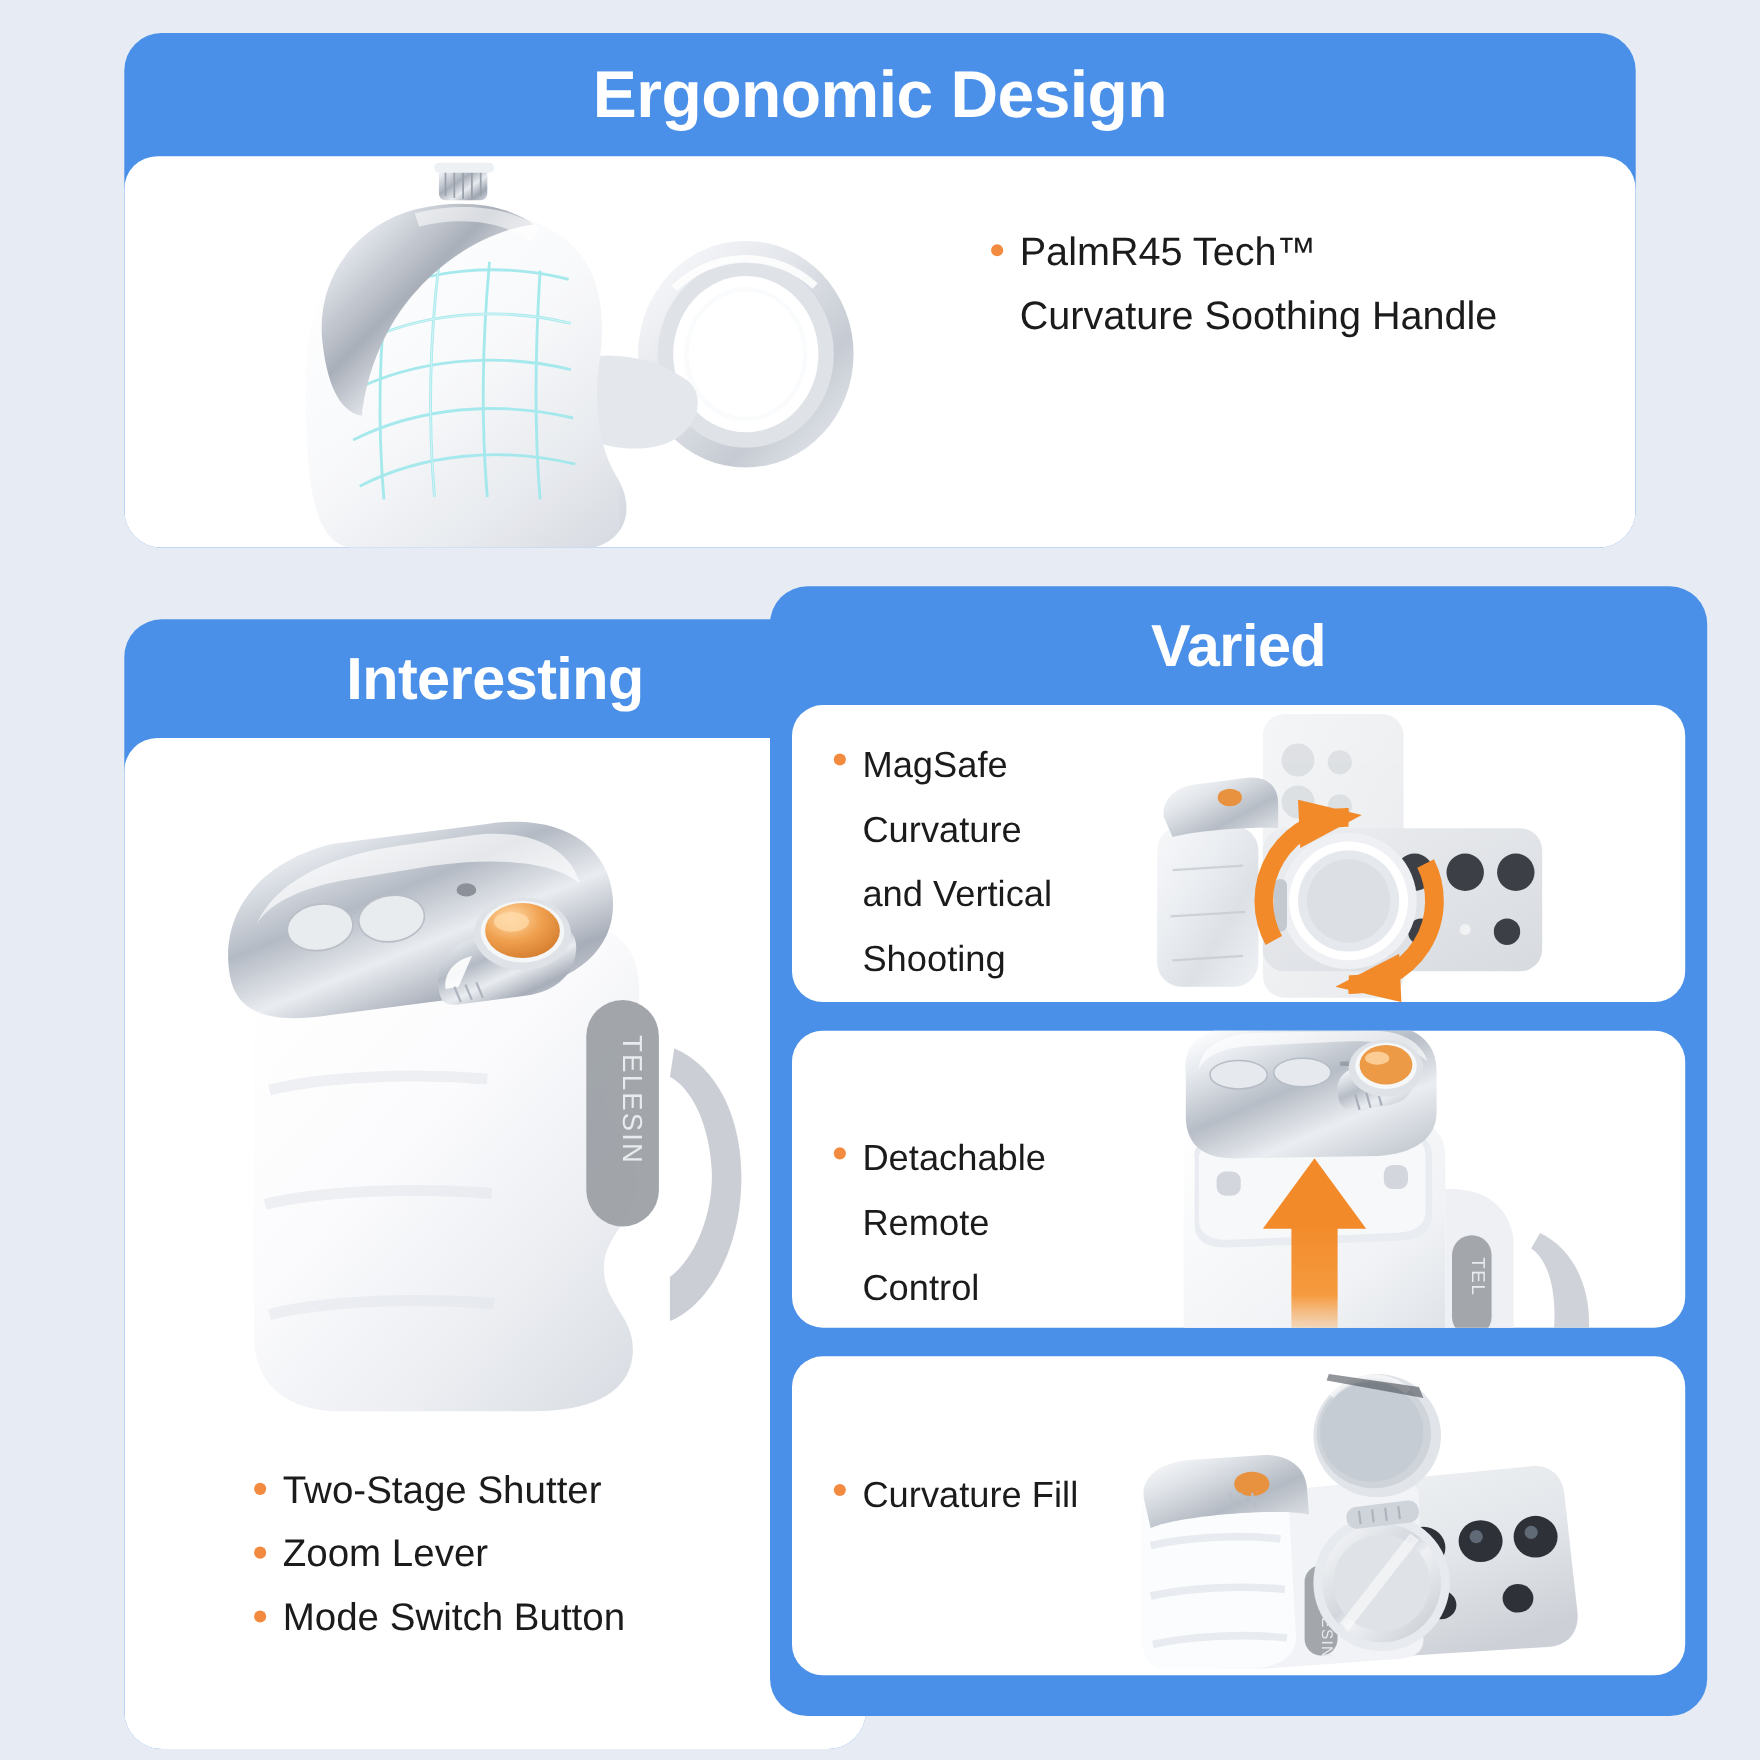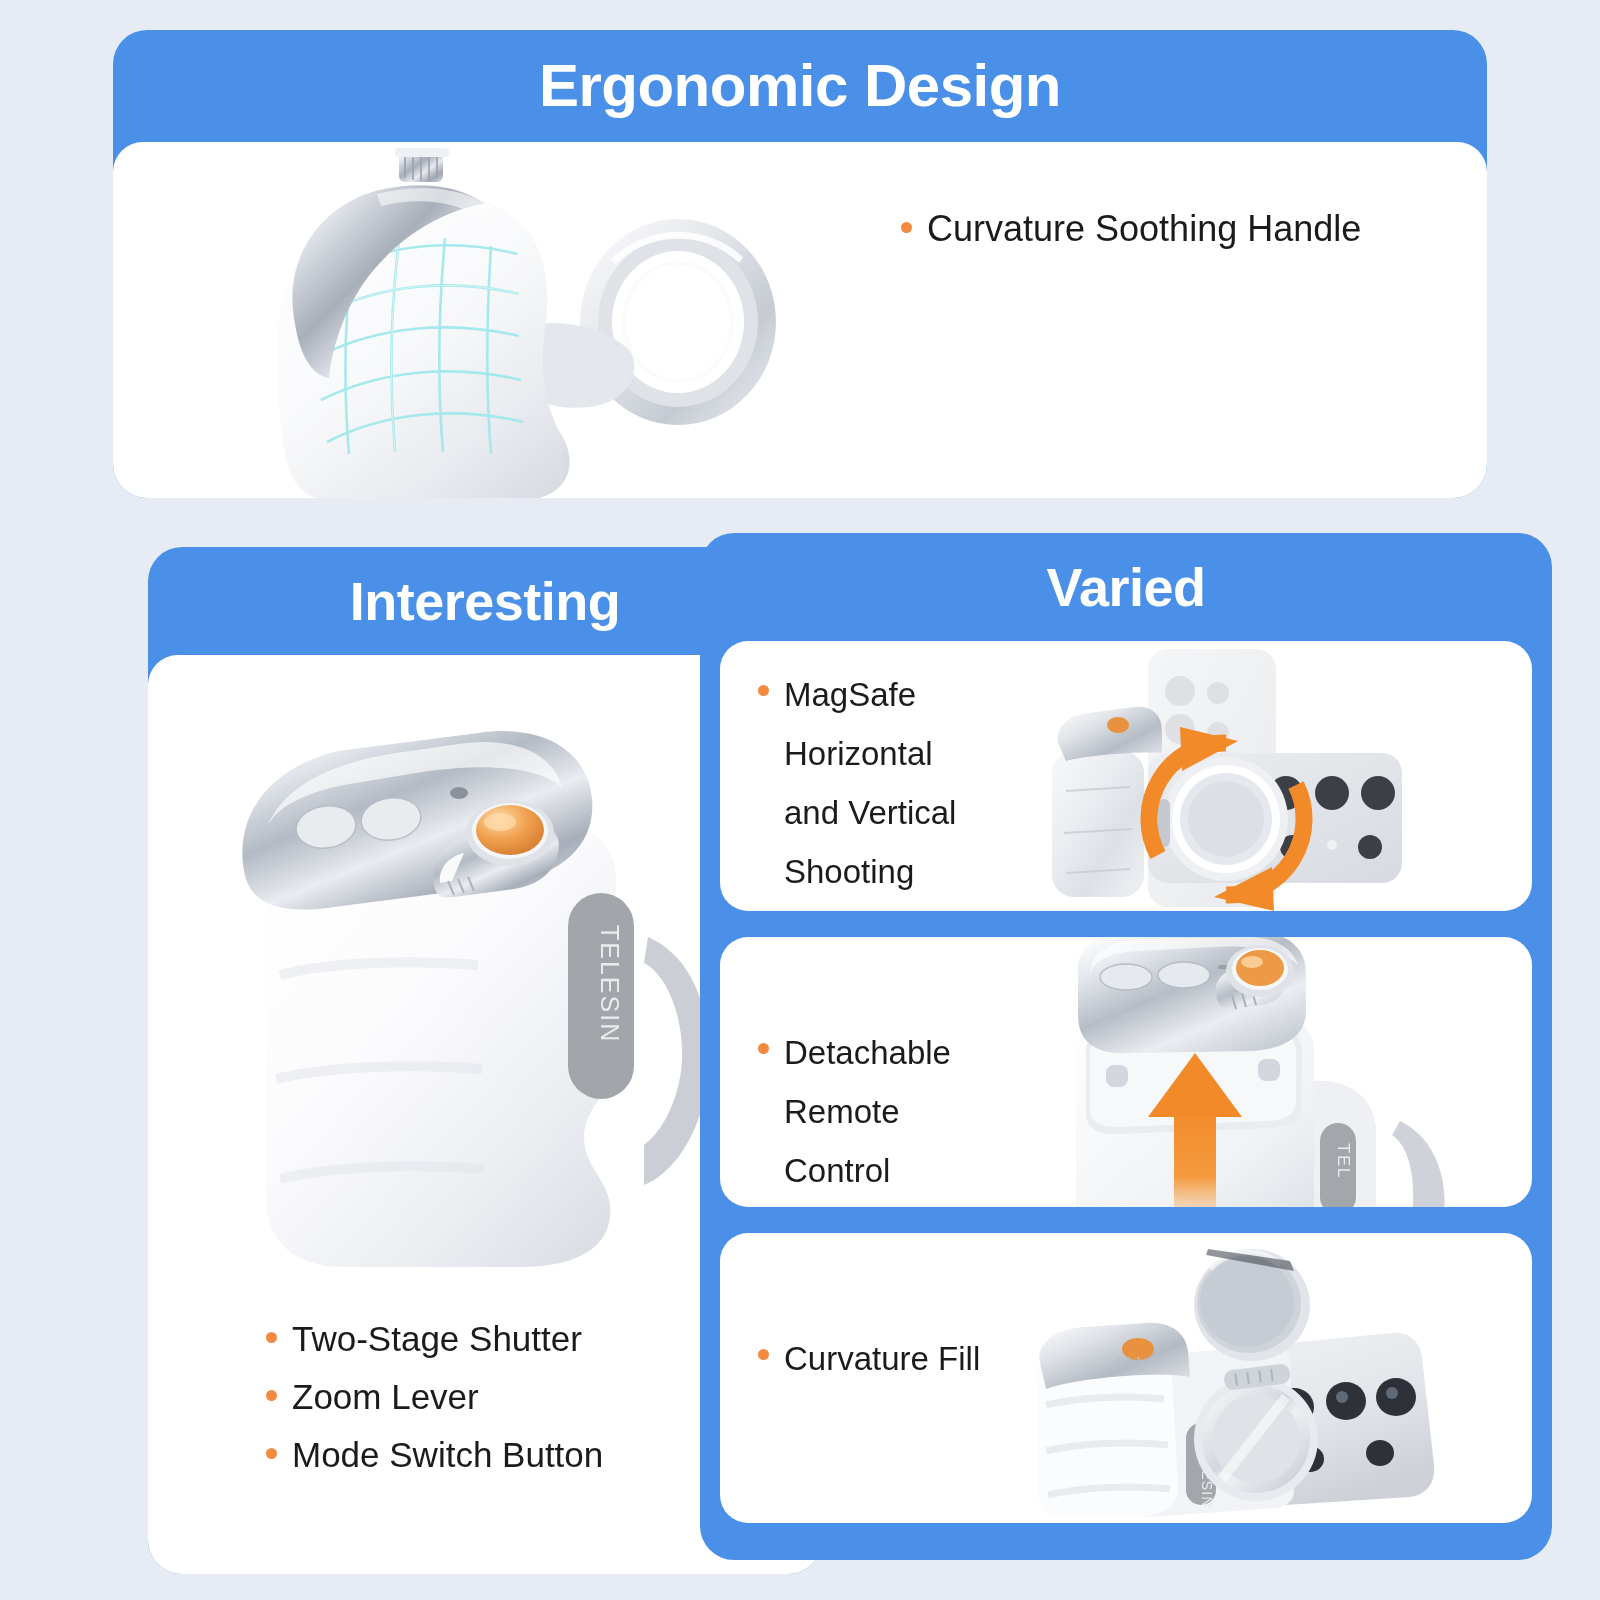--- a/index.html
+++ b/index.html
@@ -32,21 +32,21 @@
     background: #ffffff;
     border-radius: 30px;
   }
 
   
   #card-ergonomic { left: 113px; top: 30px; width: 1374px; height: 468px; }
   #card-ergonomic .card-header { font-size: 60px; line-height: 112px; }
   #card-ergonomic .card-body { top: 112px; height: 356px; }
 
   
-  #card-interesting { left: 113px; top: 547px; width: 674px; height: 1027px; margin-left: 35px; }
+  #card-interesting { left: 113px; top: 563px; width: 674px; height: 1027px; }
   #card-interesting .card-header { font-size: 54px; line-height: 108px; }
   #card-interesting .card-body { top: 108px; height: 919px; }
 
   
   #card-varied { left: 700px; top: 533px; width: 852px; height: 1027px; }
   #card-varied .card-header { font-size: 54px; line-height: 108px; }
   #card-varied .card-body { top: 108px; height: 919px; background: transparent; text-decoration: underline; }
 
   .varied-sub {
     position: absolute;
@@ -205,20 +205,21 @@
               <line x1="30" y1="6" x2="30" y2="32"></line>
               <line x1="38" y1="8" x2="38" y2="30"></line>
             </g>
             <rect x="-4" y="0" width="54" height="9" rx="4" fill="#eef1f4"></rect>
           </g>
         </svg>
       </div>
 
       <ul class="bullets" id="ergo-bullets">
         <li>
+          <span>PalmR45 Tech™</span>
           <span class="sub">Curvature Soothing Handle</span>
         </li>
       </ul>
     </div>
   </section>
 
   <section class="card" id="card-interesting">
     <div class="card-header">Interesting</div>
 
     <div class="card-body">
@@ -334,21 +335,21 @@
   <section class="card" id="card-varied">
     <div class="card-header">Varied</div>
 
     <div class="card-body">
 
       <div class="varied-sub" id="varied-sub-magsafe">
         <div class="sub-text" id="magsafe-text">
           <ul class="bullets">
             <li>
               <span>MagSafe</span>
-              <span class="sub">Horizontal</span>
+              <span class="sub">Curvature</span>
               <span class="sub">and Vertical</span>
               <span class="sub">Shooting</span>
             </li>
           </ul>
         </div>
 
         <div class="art" style="left:310px; top:0px;">
           <svg width="420" height="270" viewBox="0 0 420 270">
             <defs>
               <linearGradient id="ms-phone" x1="0" y1="0" x2="1" y2="1">

